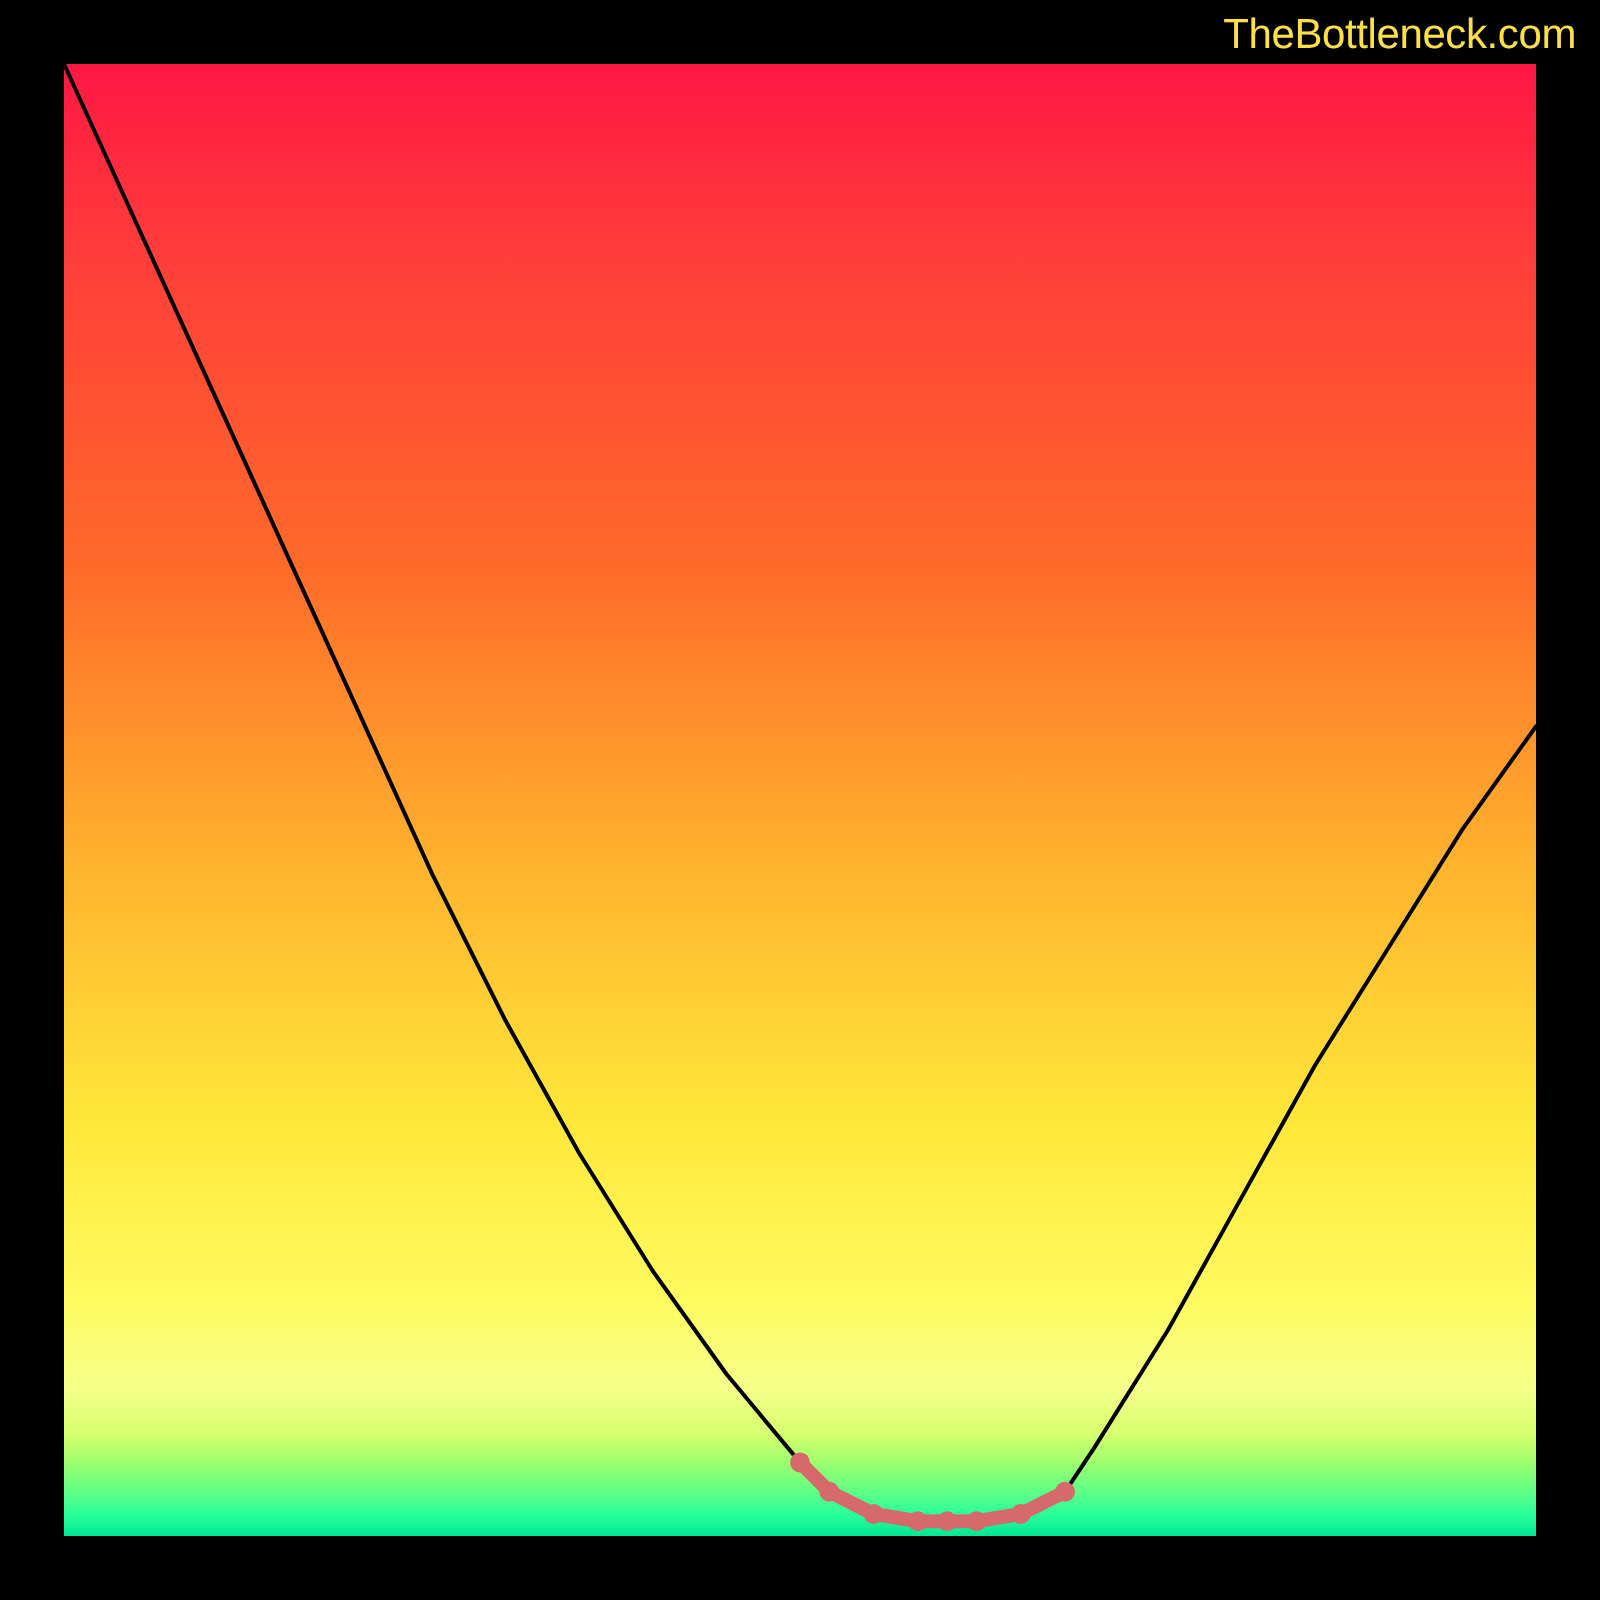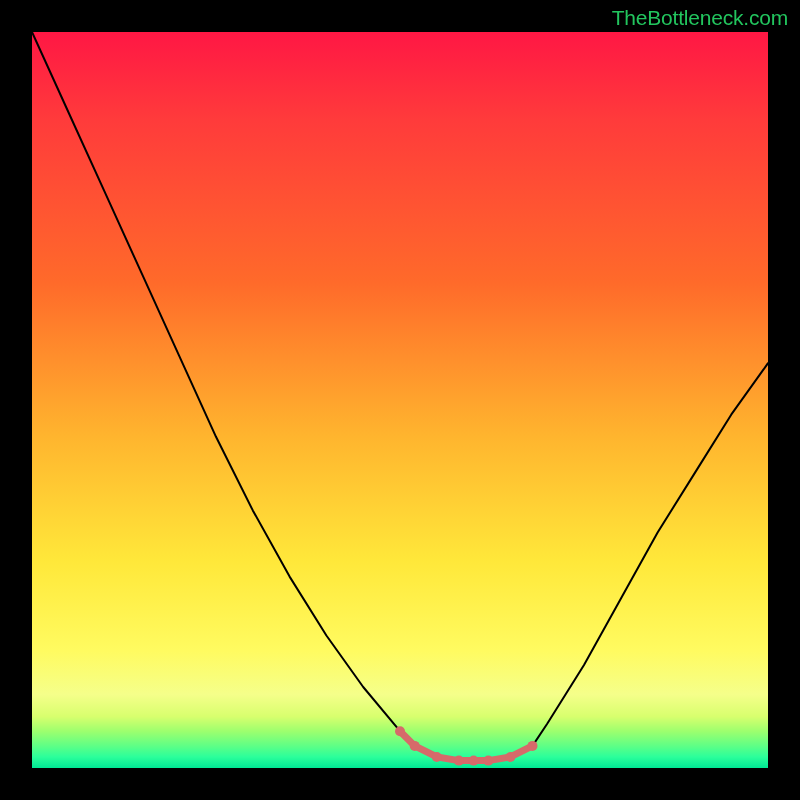--- a/index.html
+++ b/index.html
@@ -47,21 +47,21 @@
     );
   }
   .curve-svg {
     position: absolute;
     inset: 0;
   }
   .attribution {
     position: absolute;
     top: 6px;
     right: 12px;
-    color: #22c55e;
+    color: #fde047;
     font-size: 21px;
     letter-spacing: -0.2px;
     font-weight: 400;
   }
 </style>
 </head>
 <body>
 
 <div class="stage">
 

